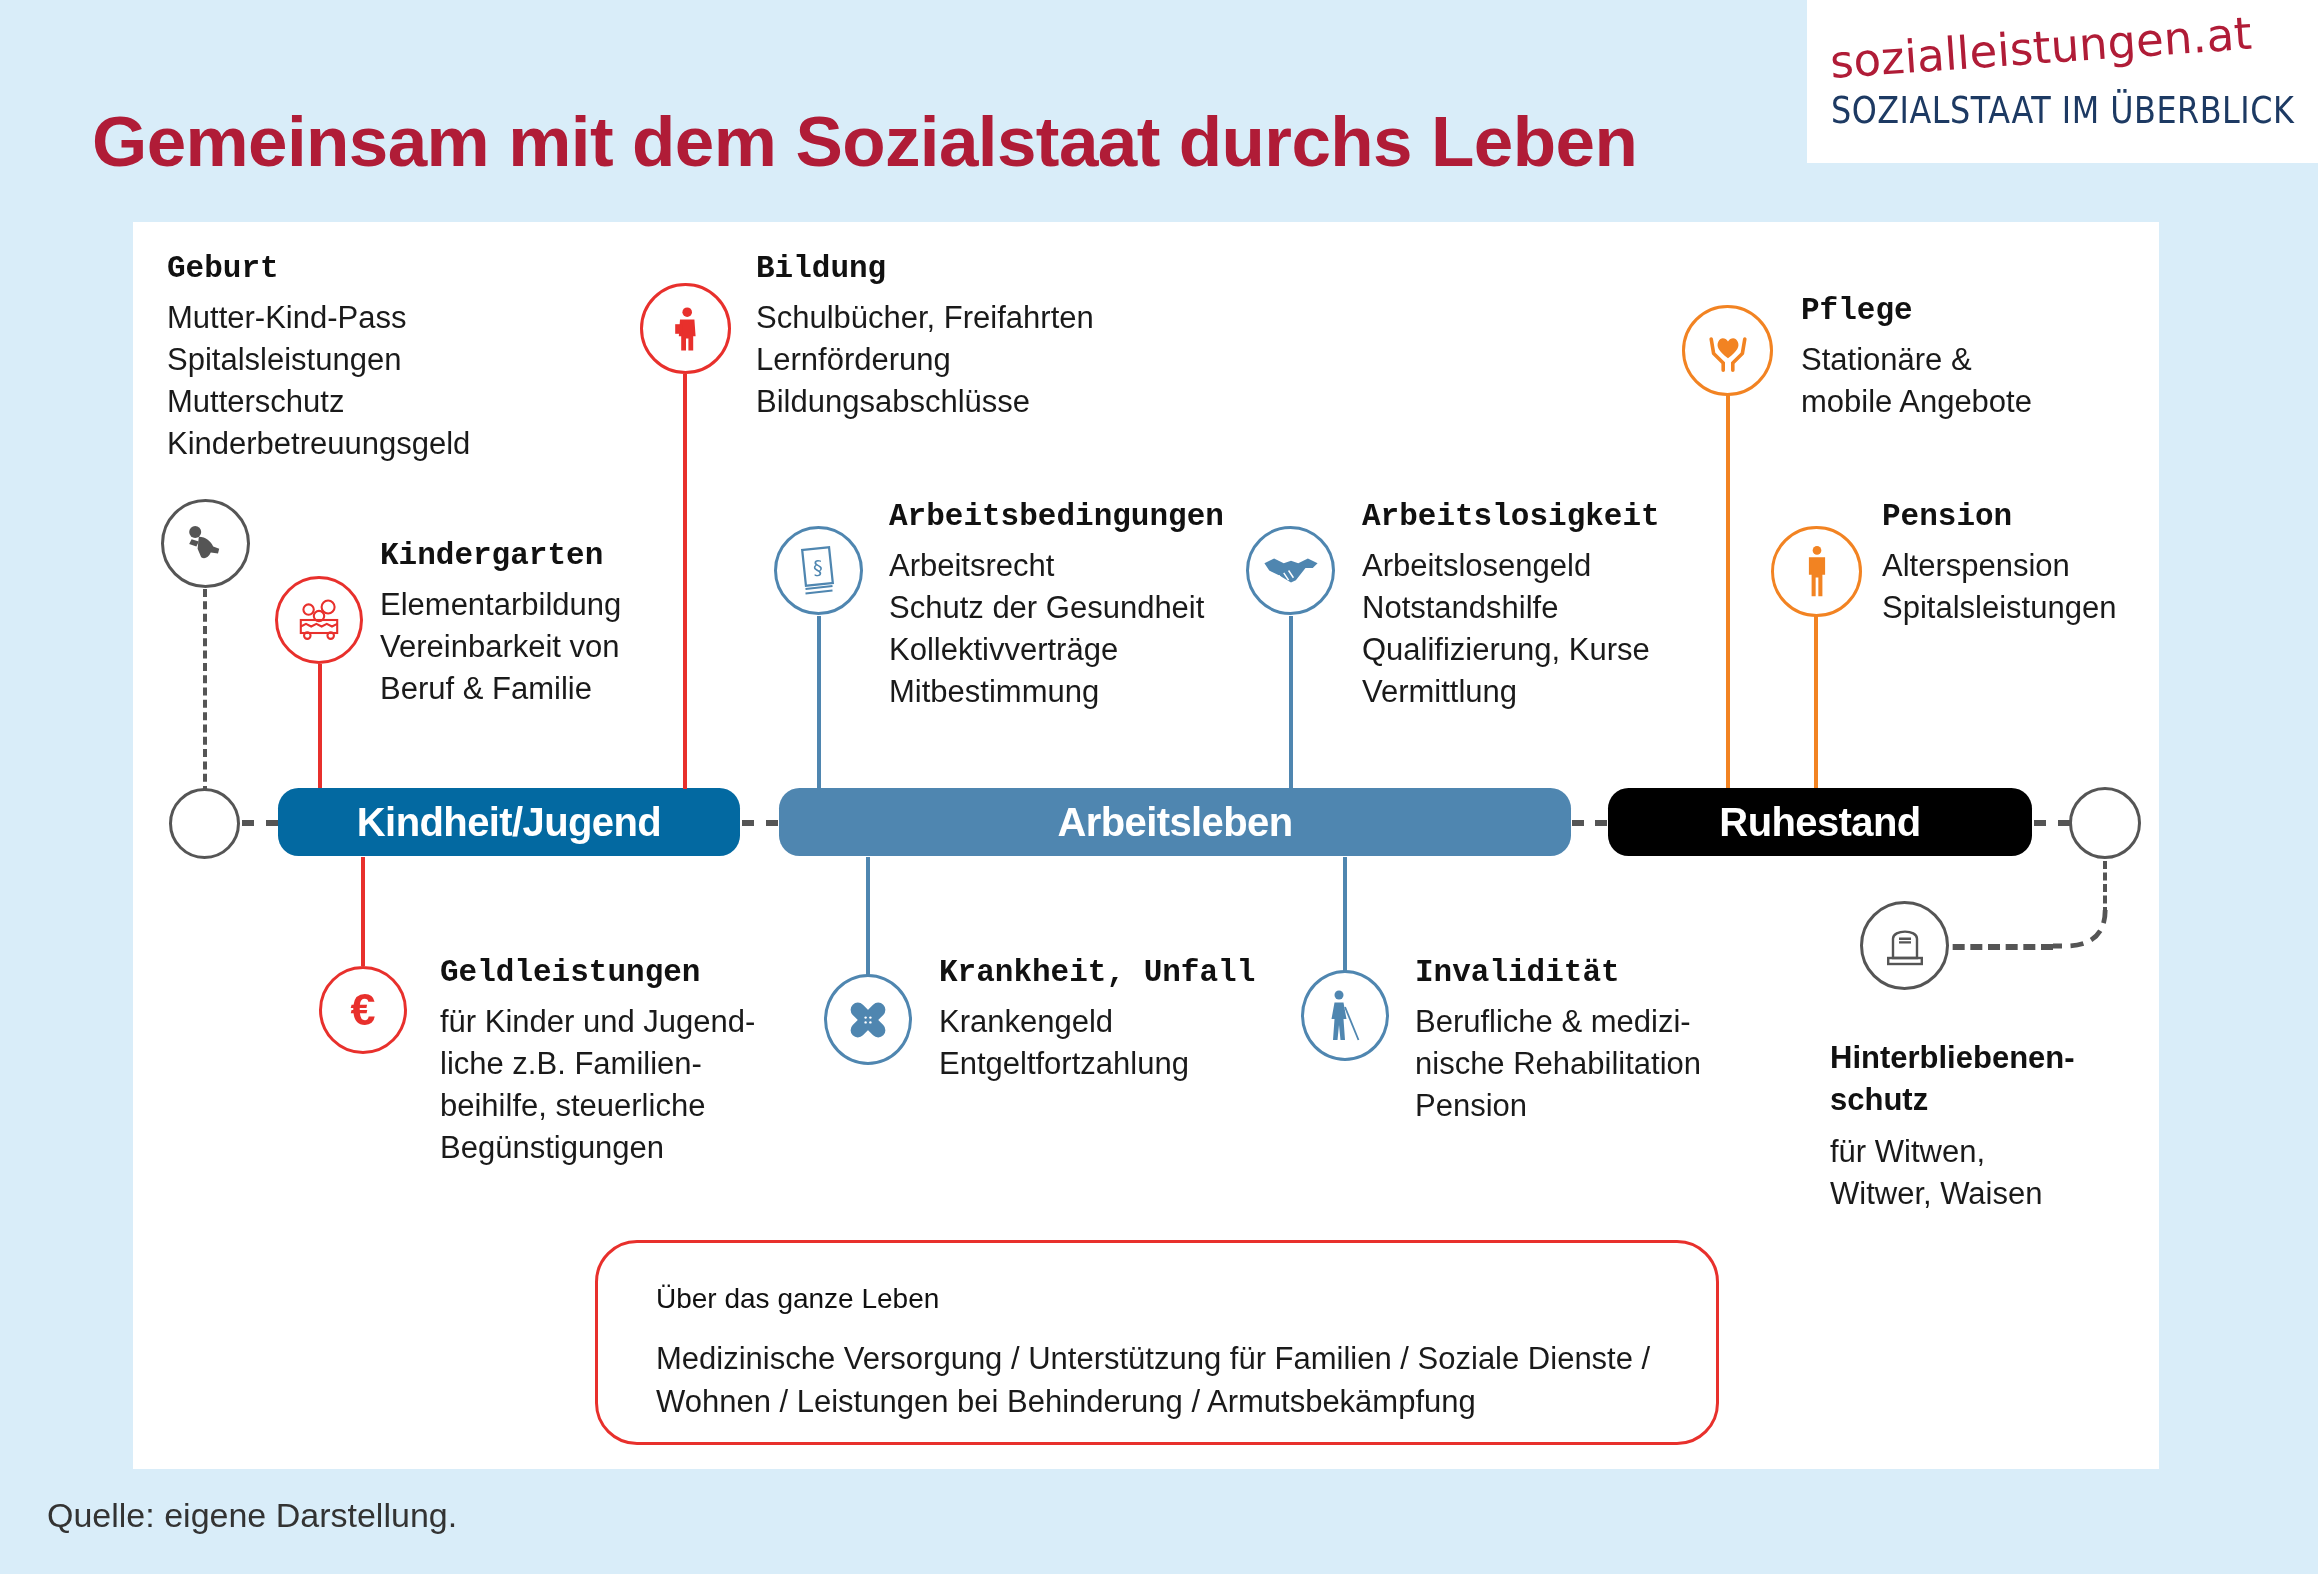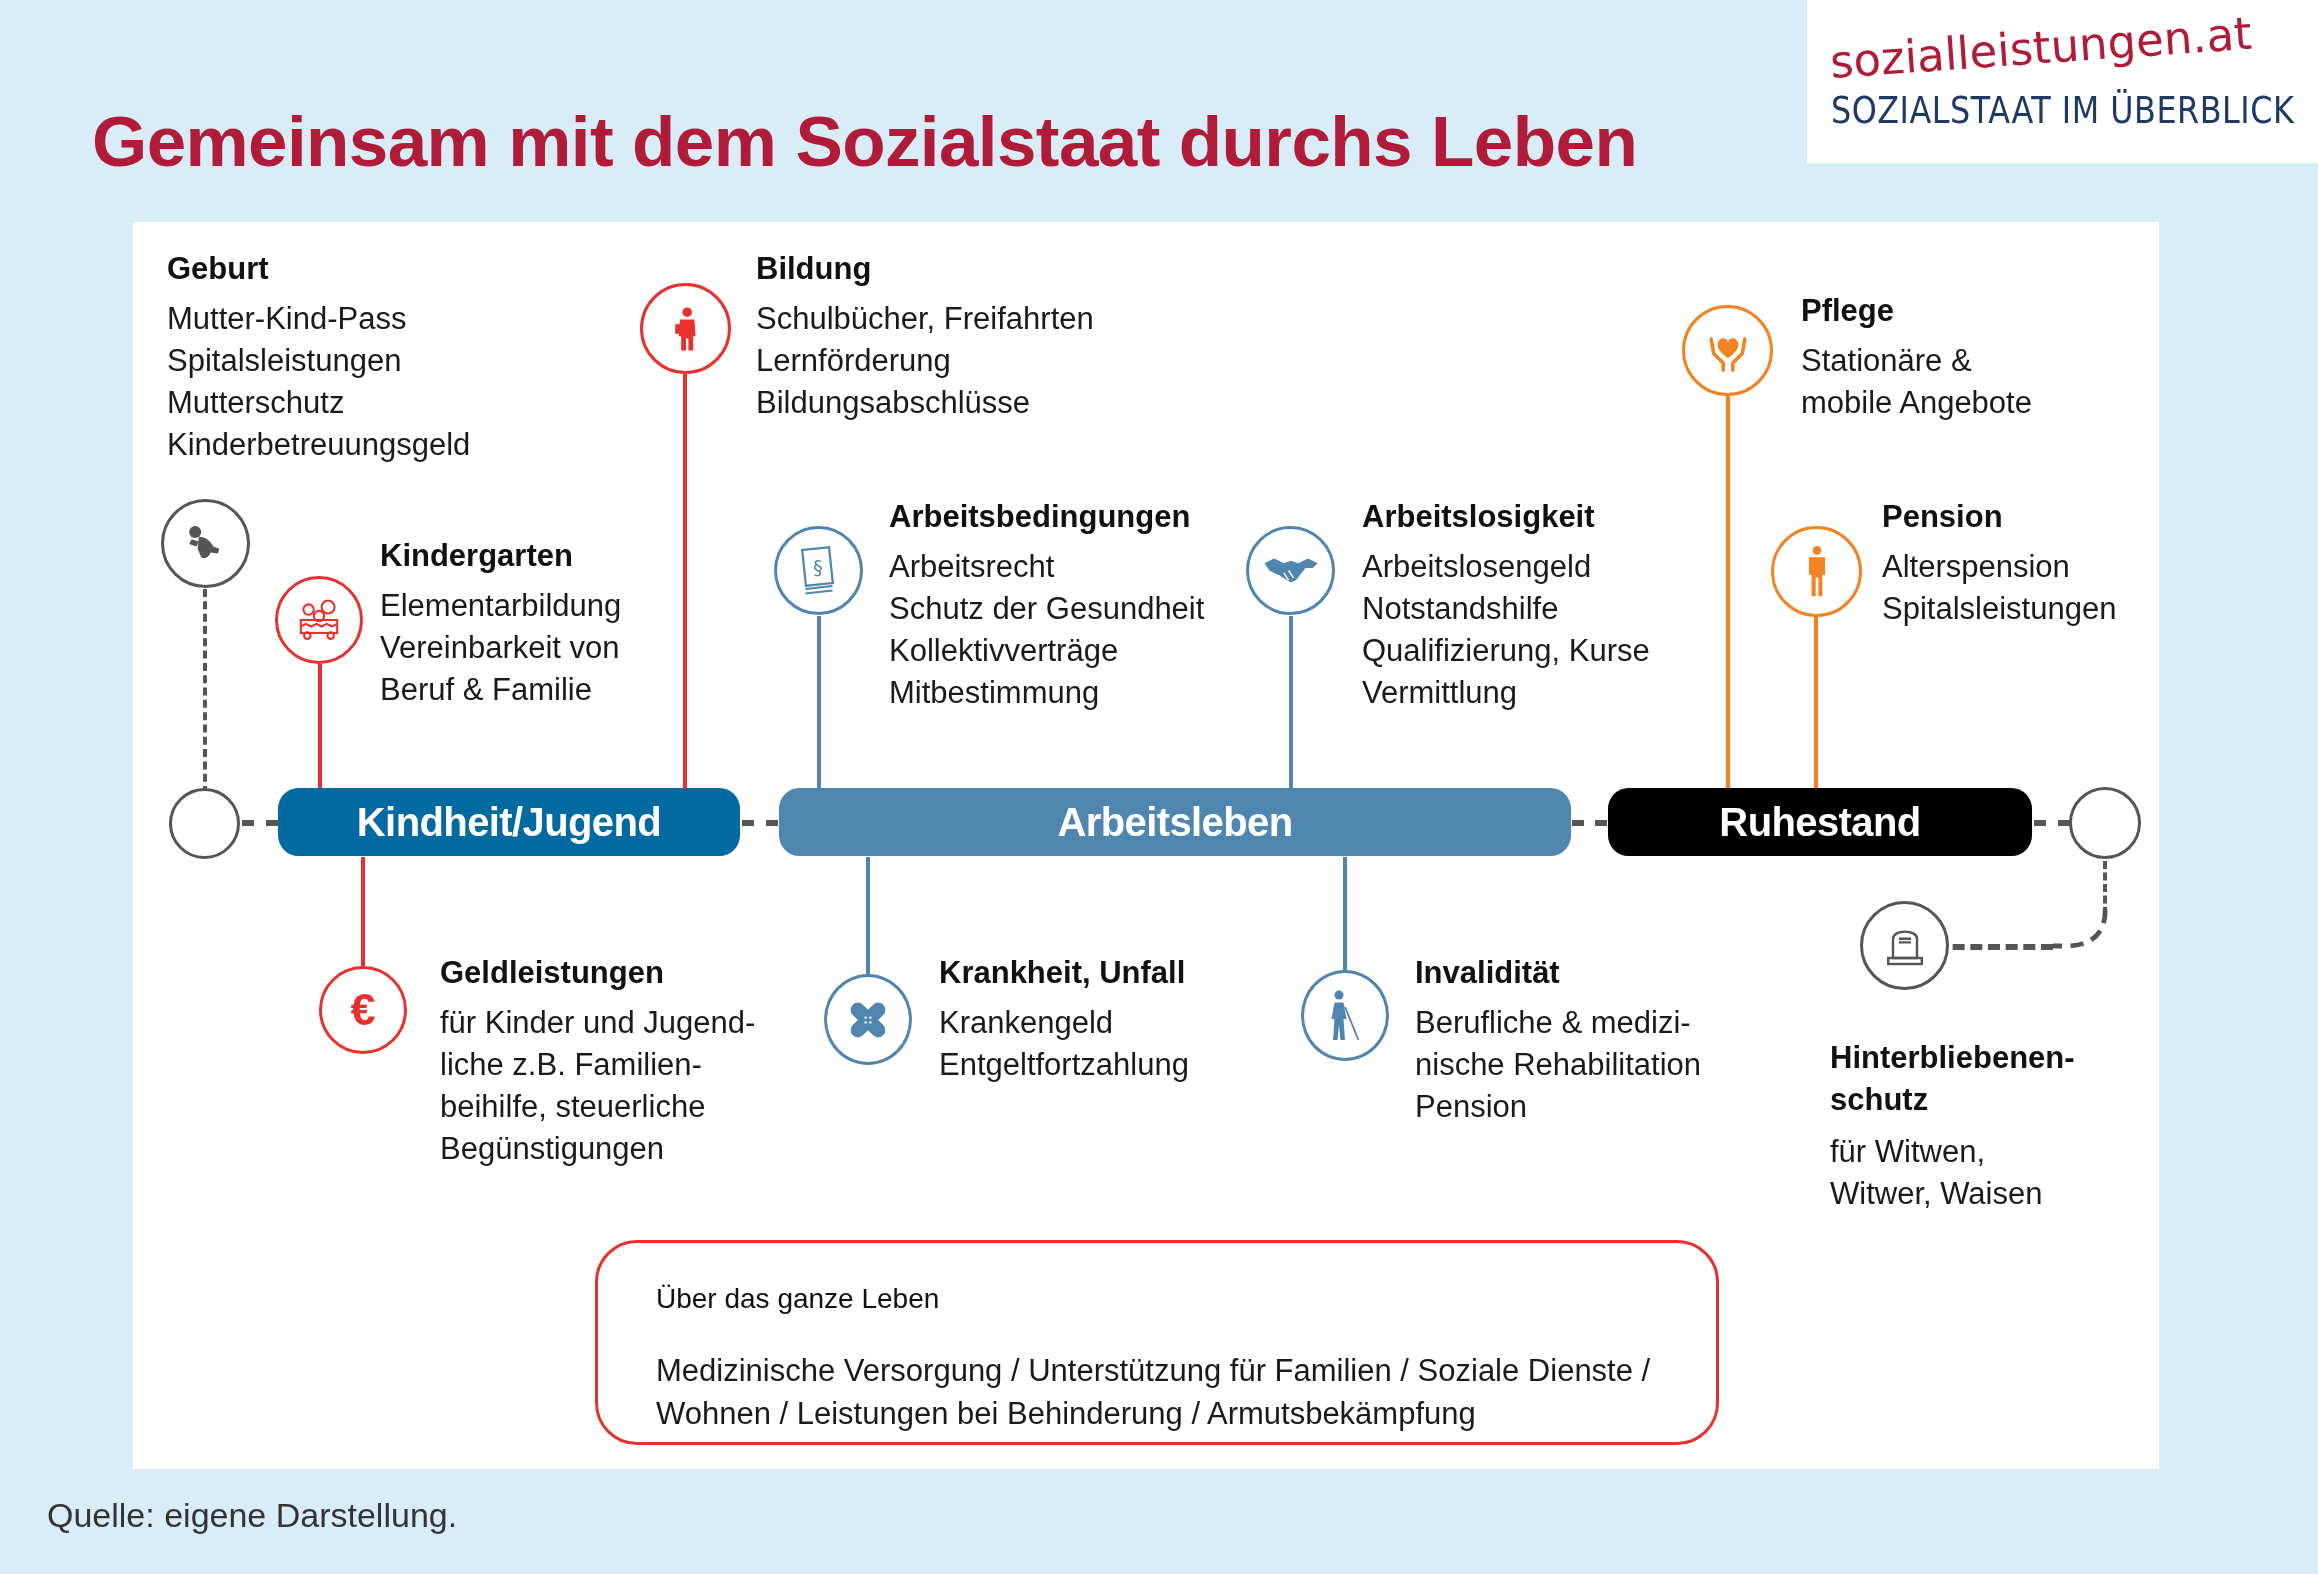--- a/index.html
+++ b/index.html
@@ -26,39 +26,39 @@
   .logo-bottom {
     position:absolute; left:24px; top:89px; font-size:37px; color:#1d3a63; white-space:nowrap;
     font-family:"DejaVu Sans", sans-serif; letter-spacing:0.6px; transform:scaleX(0.86); transform-origin:left;
   }
   .panel {
     position:absolute; left:133px; top:222px; width:2026px; height:1247px; background:#ffffff;
   }
   .abs { position:absolute; }
   .head { font-weight:bold; font-size:31px; color:#111; white-space:nowrap; }
   .line { font-size:31px; color:#1a1a1a; line-height:42px; white-space:nowrap; }
-  .block .head { margin-bottom:11px; }
+  .block .head { margin-bottom:11px;font-family:Liberation Mono, monospace; }
   .circle {
     position:absolute; border-radius:50%; background:#fff; box-sizing:border-box;
     display:flex; align-items:center; justify-content:center;
   }
   .vline { position:absolute; width:3.6px; }
   .bar {
     position:absolute; height:68px; border-radius:20.5px; color:#fff;
     font-weight:bold; font-size:40px; display:flex; align-items:center; justify-content:center;
     letter-spacing:-0.6px;
   }
   .dash { position:absolute; height:0; border-top:6px dashed #555; }
   .vdash { position:absolute; width:0; border-left:4.8px dashed #555; }
   .overall {
     position:absolute; left:462px; top:1018px; width:1124px; height:205px;
     border:3.6px solid #e8302c; border-radius:42px; box-sizing:border-box; background:#fff;
   }
   .overall-title { position:absolute; left:58px; top:40px; font-size:28px; font-weight:normal; color:#111; white-space:nowrap;text-align:right; }
-  .overall-text { position:absolute; left:58px; top:106px; font-size:31px; line-height:43px; color:#1a1a1a; width:1039px; }
+  .overall-text { position:absolute; left:58px; top:94px; font-size:31px; line-height:43px; color:#1a1a1a; width:1039px; }
   .source { position:absolute; left:47px; top:1496px; font-size:34px; color:#333; }
   svg { display:block; }
 </style>
 </head>
 <body>
 
 <div class="title">Gemeinsam mit dem Sozialstaat durchs Leben</div>
 
 <div class="logo">
   <div class="logo-top">sozialleistungen.at</div>

